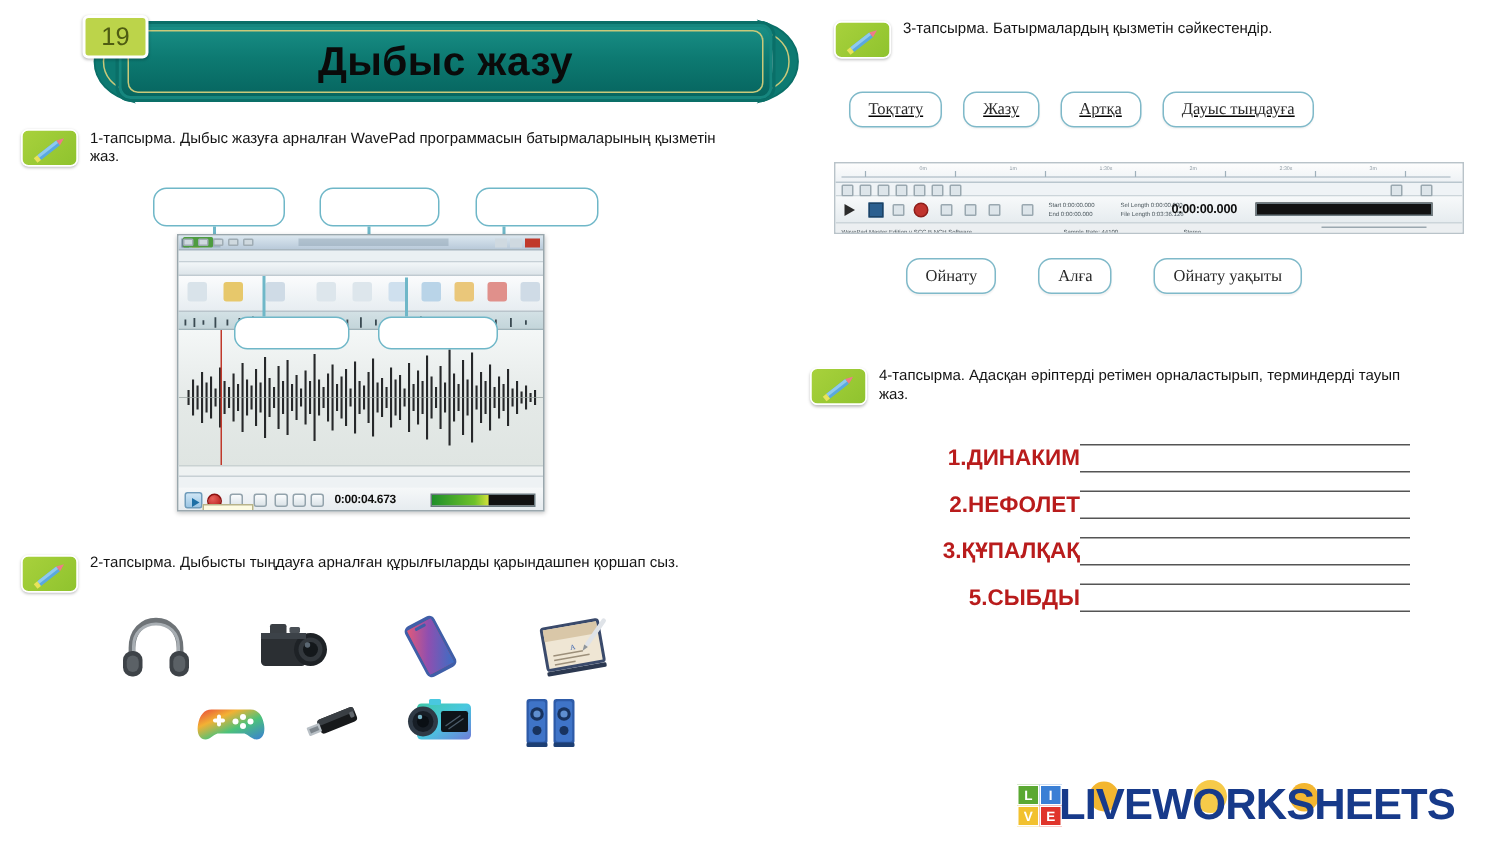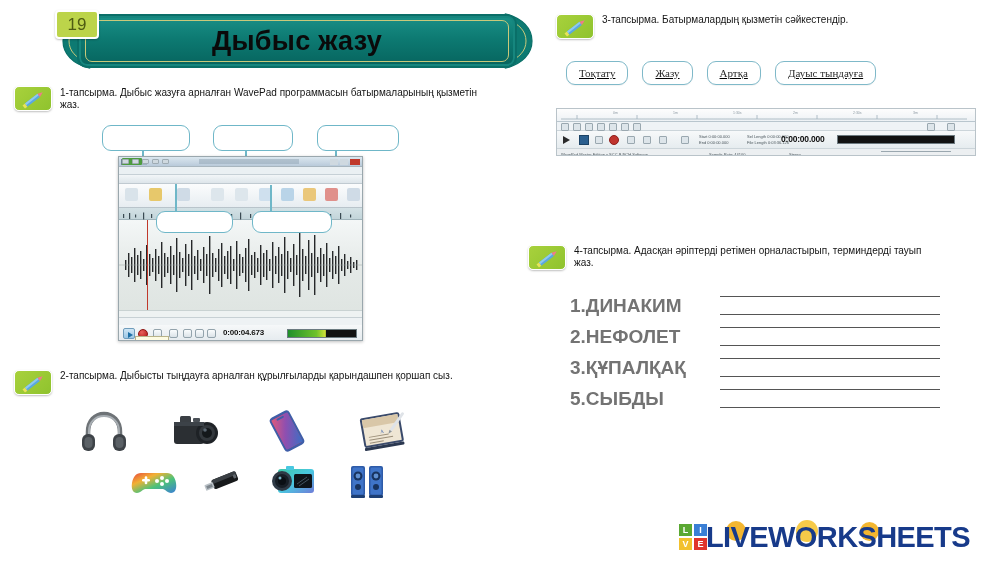--- a/index.html
+++ b/index.html
@@ -144,24 +144,24 @@
   .mini-status{height:8px;background:#eceff1;border-top:1px solid #ccd5da;position:relative;}
   .mini-time{position:absolute;left:224px;top:3px;font-size:8.5px;font-weight:bold;color:#0d0d0d;letter-spacing:-.2px;}
   .mini-bar{position:absolute;left:280px;top:4px;width:118px;height:9px;background:#121212;border:1px solid #6d7a80;}
   .mini-play{position:absolute;left:6px;top:5px;width:0;height:0;border-left:7px solid #2b2b2b;border-top:4px solid transparent;border-bottom:4px solid transparent;}
   .mini-stop{position:absolute;left:22px;top:4px;width:10px;height:10px;background:#2b5f8f;border:1px solid #1c4366;}
   .mini-rec{position:absolute;left:52px;top:4px;width:10px;height:10px;border-radius:50%;background:#c0342e;border:1px solid #8e1f1b;}
   .mini-sm{position:absolute;top:5px;width:8px;height:8px;background:#dde5ea;border:1px solid #9aa8b0;border-radius:1px;}
   .mini-lbl{position:absolute;top:3px;font-size:4px;color:#4a565c;white-space:nowrap;}
 
   
-  .t4 { position:absolute; left:528px; top:245px; width:400px; }
+  .t4 { position:absolute; left:540px; top:245px; width:400px;align-items:center; }
   .words { position:absolute; left:570px; top:290px; width:370px; }
   .word-row { position:relative; height:31px; display:flex; align-items:center; }
-  .word-label { width:150px; font-size:19px; font-weight:bold; color:#737373; }
+  .word-label { width:150px; font-size:15px; font-weight:bold; color:#b91c1c;text-align:right; }
   .word-line { flex:1; position:relative; height:26px; }
   .word-line:before, .word-line:after {
     content:""; position:absolute; left:0; right:0; height:1px; background:#555;
   }
   .word-line:before { top:3px; }
   .word-line:after  { top:21px; }
 
   
   .lws { position:absolute; left:678px; top:519px; width:300px; height:38px; }
   .lws-tiles { position:absolute; left:0; top:4px; width:30px; height:28px;
@@ -612,20 +612,25 @@
       <div class="mini-bar"></div>
     </div>
     <div class="mini-status">
       <div class="mini-lbl" style="left:4px;">WavePad Master Edition v SCC B NCH Software</div>
       <div class="mini-lbl" style="left:152px;">Sample Rate: 44100</div>
       <div class="mini-lbl" style="left:232px;">Stereo</div>
       <div style="position:absolute;right:24px;top:2px;width:70px;height:1px;background:#9aa7af;"></div>
     </div>
   </div>
 
+  <div class="chips-row-2">
+    <div class="chip">Ойнату</div>
+    <div class="chip">Алға</div>
+    <div class="chip">Ойнату уақыты</div>
+  </div>
 
   <div class="t4 task-row">
     <div class="pencil-chip">
       <svg width="28" height="19" viewBox="0 0 28 19">
         <g transform="rotate(-38 14 9)">
           <rect x="4" y="7" width="16" height="4" fill="#5aa8e0"></rect>
           <rect x="4" y="7" width="16" height="2" fill="#8fc9ef"></rect>
           <polygon points="20,7 25,9 20,11" fill="#f07a8a"></polygon>
           <rect x="1" y="7" width="3" height="4" fill="#e8e35a"></rect>
         </g>

